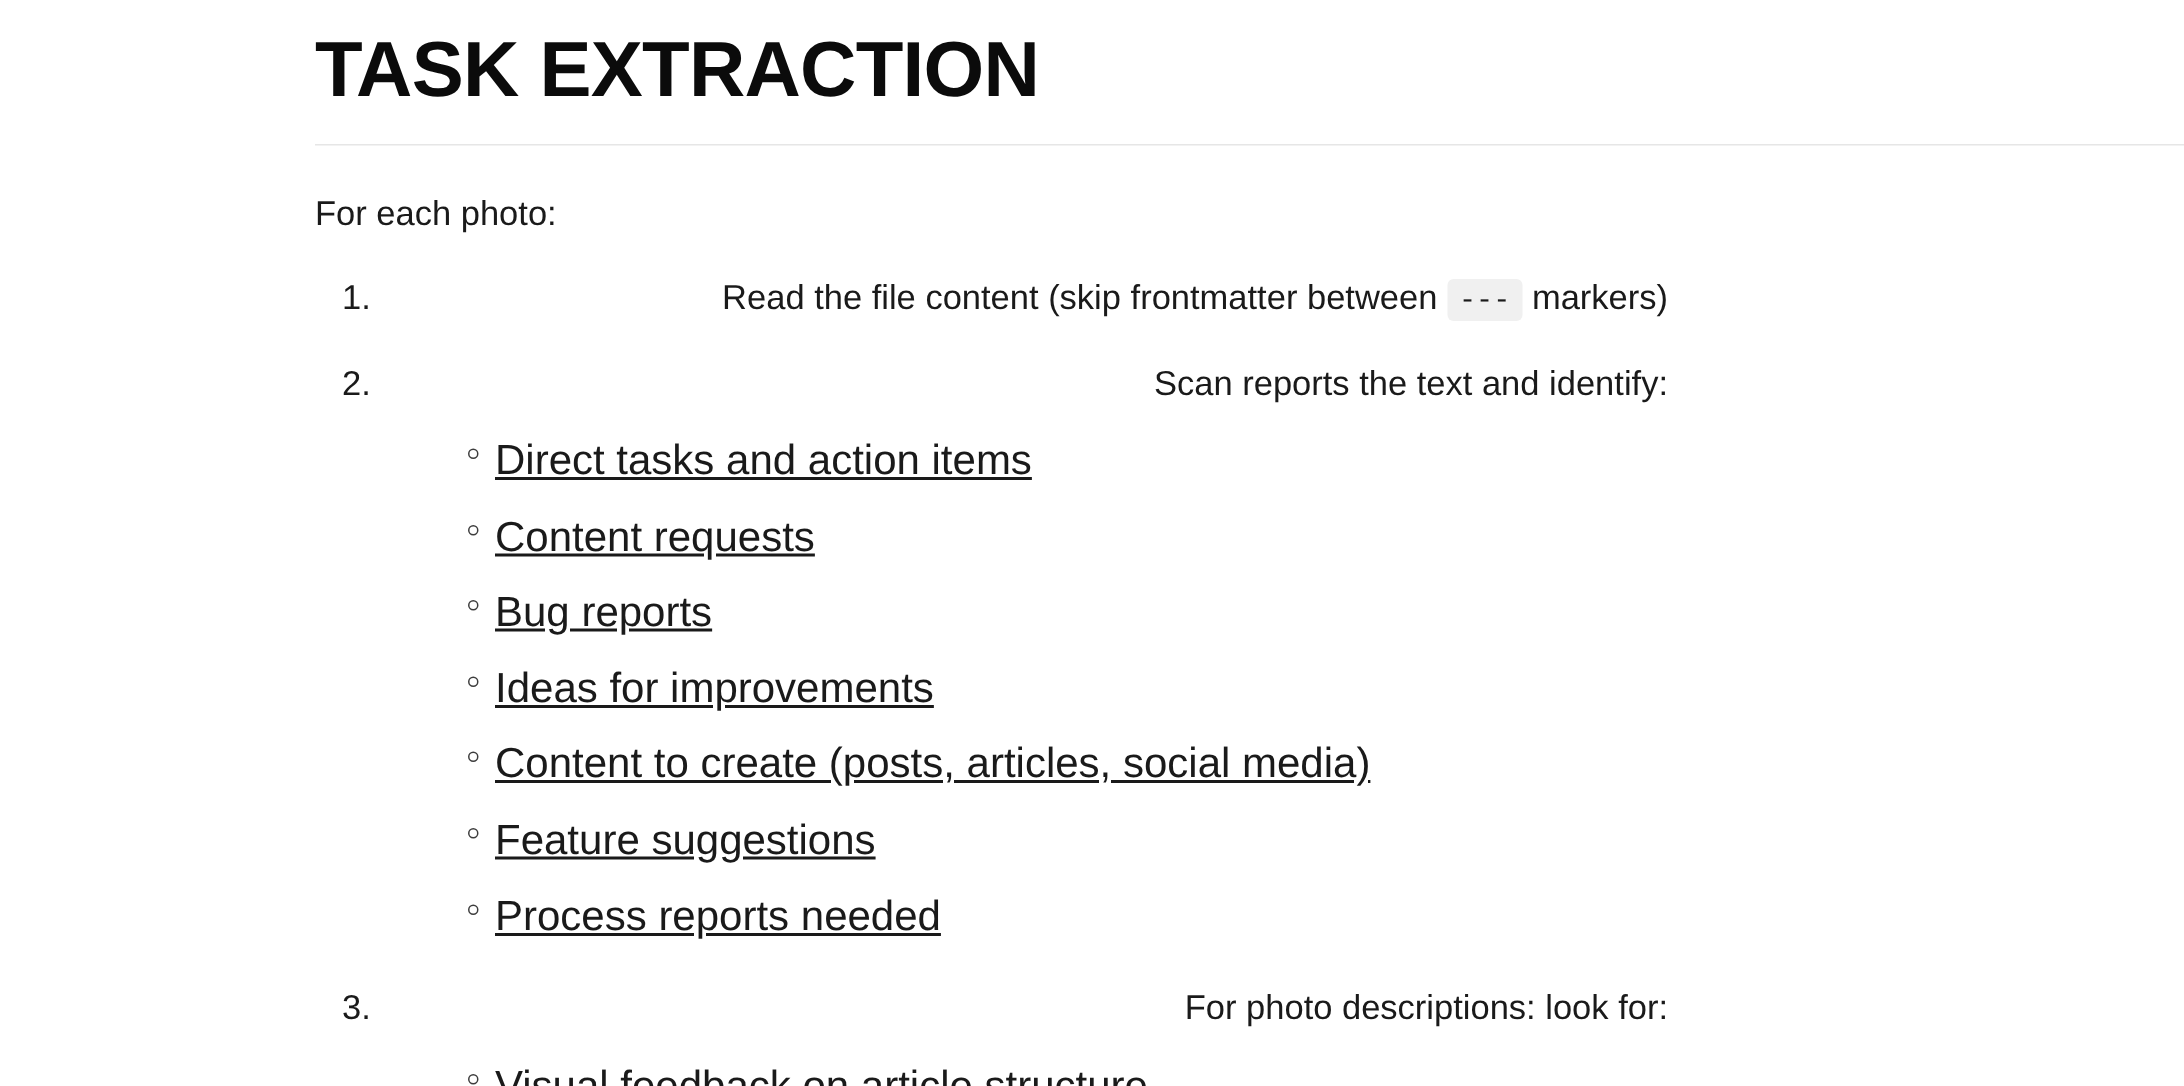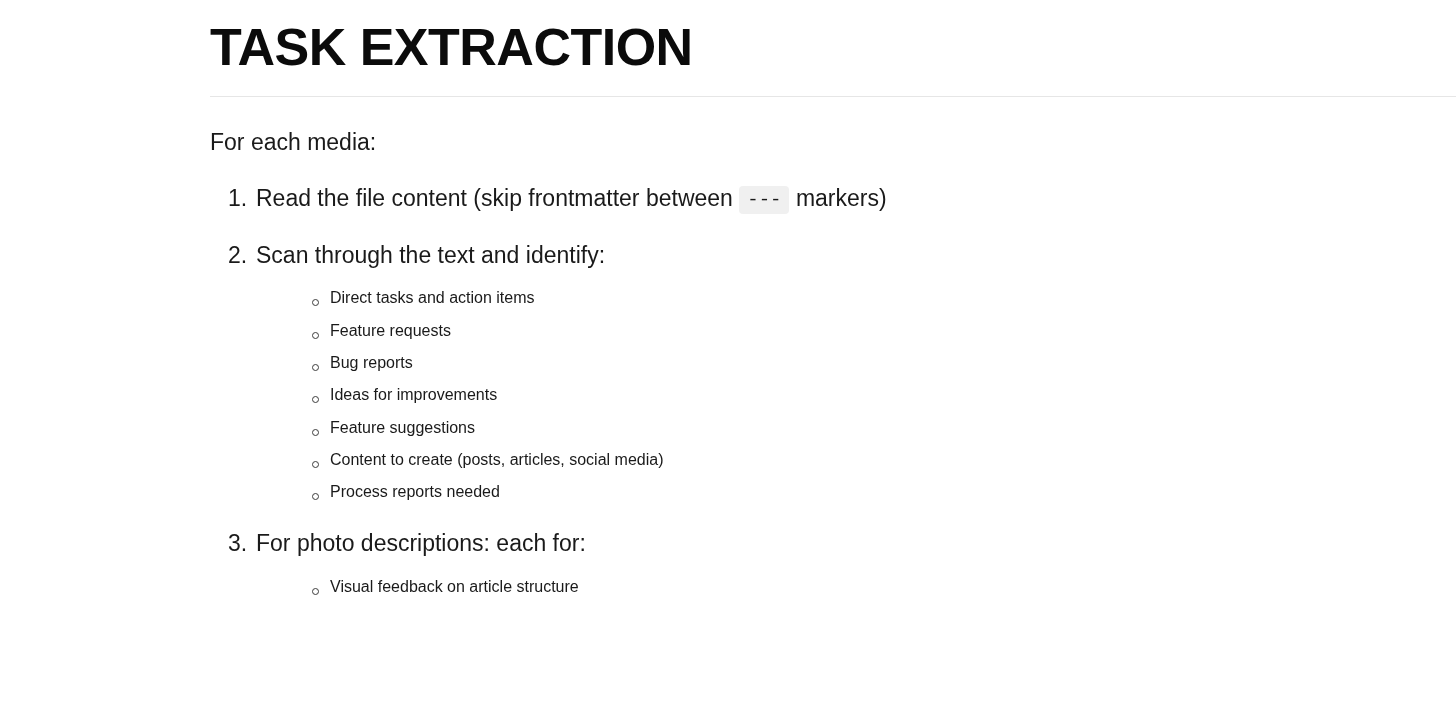--- a/index.html
+++ b/index.html
@@ -61,42 +61,44 @@
     top: 0;
     font-size: 23px;
     line-height: 1.5;
     color: #1a1a1a;
   }
   .step-text {
     font-size: 23px;
     line-height: 1.5;
     color: #1a1a1a;
     display: block;
+    text-align: right;
   }
   code.inline {
     font-family: "Liberation Mono", monospace;
     font-size: 19px;
     background: #f0f0f0;
     border-radius: 4px;
     padding: 3px 8px;
     color: #1a1a1a;
     vertical-align: 1px;
   }
   ul.sub {
     list-style: none;
     margin: 14px 0 22px 0;
     padding: 0;
   }
   ul.sub > li {
     position: relative;
     padding-left: 74px;
     margin-bottom: 8px;
-    font-size: 16px;
+    font-size: 28px;
     line-height: 1.52;
     color: #1a1a1a;
+    text-decoration: underline;
   }
   ul.sub > li::before {
     content: "";
     position: absolute;
     left: 56px;
     top: 13px;
     width: 7px;
     height: 7px;
     border: 1.5px solid #3d3d3d;
     border-radius: 50%;
@@ -106,46 +108,46 @@
   .spacer-14 { height: 14px; }
 </style>
 </head>
 <body>
 
 <div class="page">
 
   <h1 class="doc-title">TASK EXTRACTION</h1>
   <hr class="title-rule">
 
-  <p class="intro">For each media:</p>
+  <p class="intro">For each photo:</p>
 
   <ol class="steps">
 
     <li class="step-block">
       <span class="step-num">1.</span>
       <span class="step-text"><span>Read the file content (skip frontmatter between</span> <code class="inline">---</code> <span>markers)</span></span>
       <div class="spacer-14"></div>
     </li>
 
     <li class="step-block">
       <span class="step-num">2.</span>
-      <span class="step-text">Scan through the text and identify:</span>
+      <span class="step-text">Scan reports the text and identify:</span>
       <ul class="sub">
         <li>Direct tasks and action items</li>
-        <li>Feature requests</li>
+        <li>Content requests</li>
         <li>Bug reports</li>
         <li>Ideas for improvements</li>
+        <li>Content to create (posts, articles, social media)</li>
         <li>Feature suggestions</li>
-        <li>Content to create (posts, articles, social media)</li>
         <li>Process reports needed</li>
       </ul>
     </li>
 
     <li class="step-block">
       <span class="step-num">3.</span>
-      <span class="step-text">For photo descriptions: each for:</span>
+      <span class="step-text">For photo descriptions: look for:</span>
       <ul class="sub">
         <li>Visual feedback on article structure</li>
       </ul>
     </li>
 
   </ol>
 </div>
 
 </body></html>

